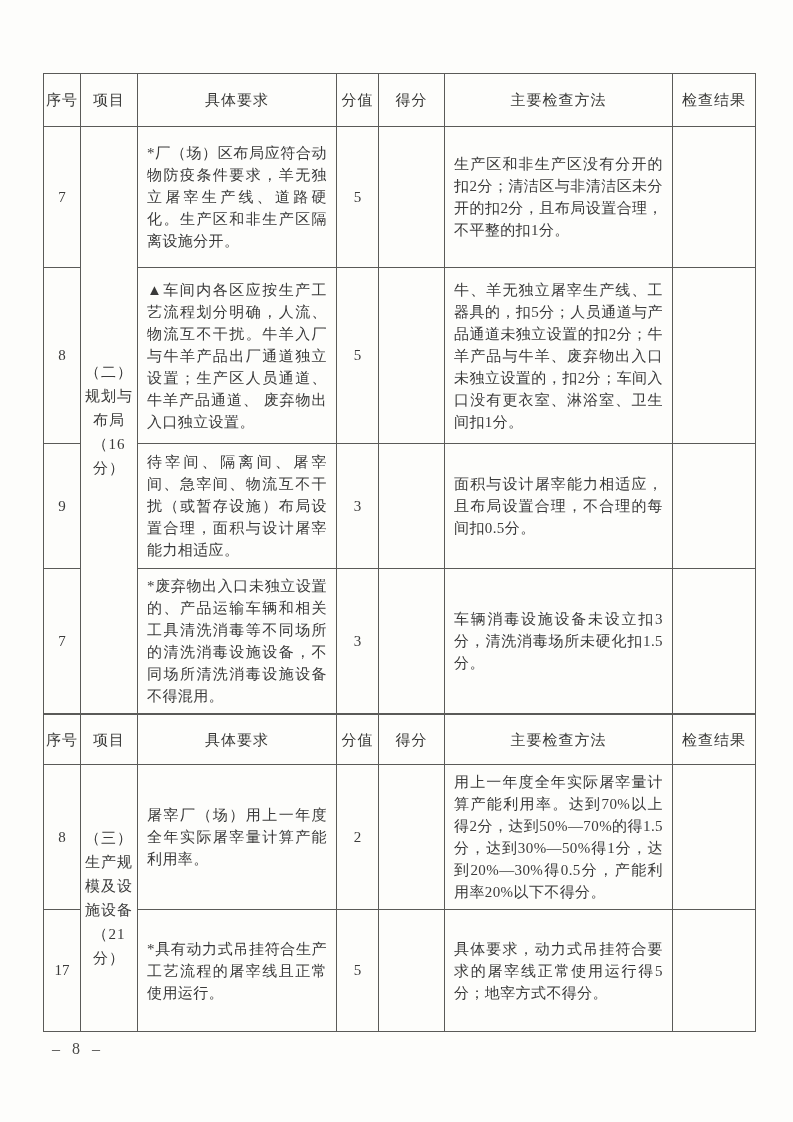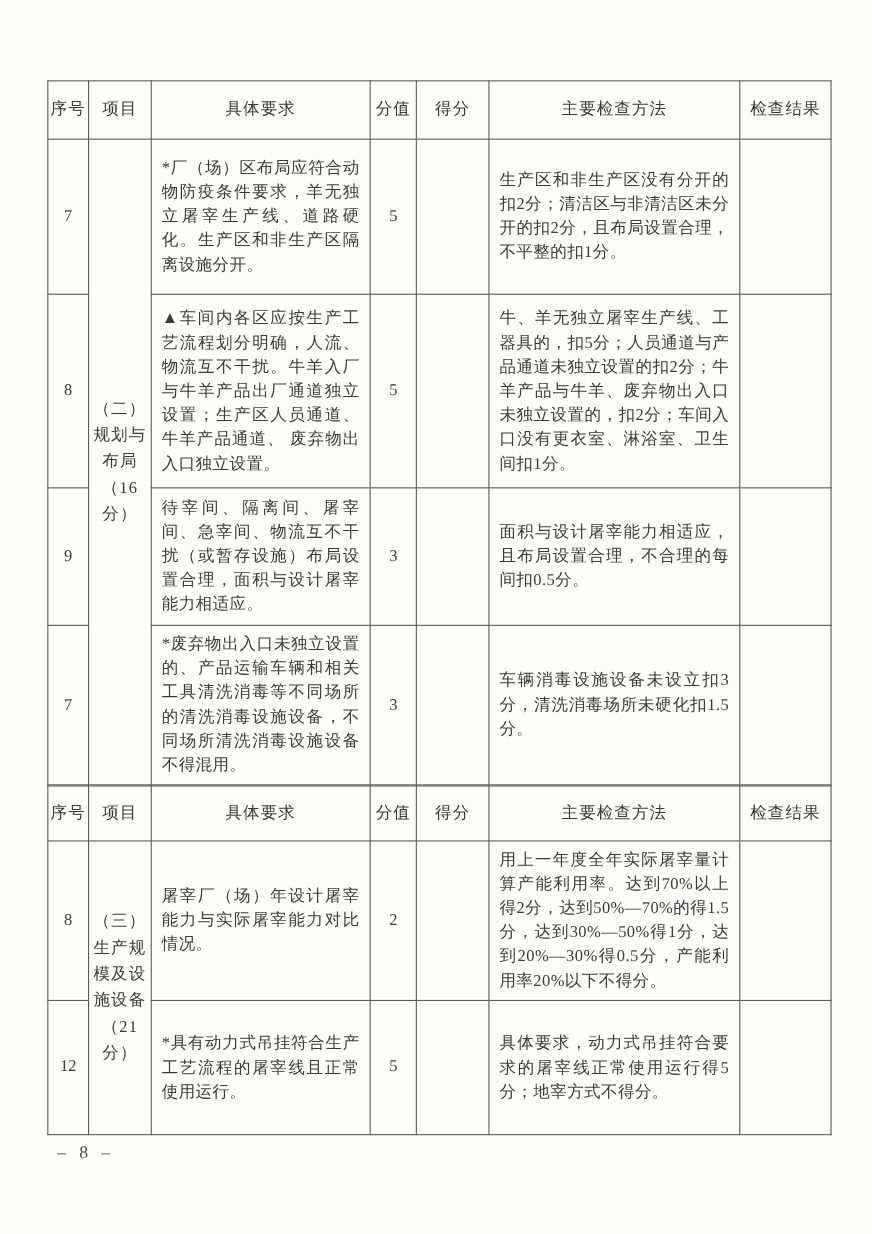--- a/index.html
+++ b/index.html
@@ -158,28 +158,28 @@
       <th>检查结果</th>
     </tr>
     <tr style="height:143px">
       <td class="c-no">8</td>
       <td class="c-proj" rowspan="2">（三）
 生产规
 模及设
 施设备
 （21
 分）</td>
-      <td class="c-req">屠宰厂（场）年设计屠宰能力与实际屠宰能力对比情况。</td>
+      <td class="c-req">屠宰厂（场）用上一年度全年实际屠宰量计算产能利用率。</td>
       <td class="c-score">2</td>
       <td></td>
       <td class="c-method">用上一年度全年实际屠宰量计算产能利用率。达到70%以上得2分，达到50%—70%的得1.5分，达到30%—50%得1分，达到20%—30%得0.5分，产能利用率20%以下不得分。</td>
       <td></td>
     </tr>
     <tr style="height:122px">
-      <td class="c-no">12</td>
+      <td class="c-no">17</td>
       <td class="c-req">*具有动力式吊挂符合生产工艺流程的屠宰线且正常使用运行。</td>
       <td class="c-score">5</td>
       <td></td>
       <td class="c-method">具体要求，动力式吊挂符合要求的屠宰线正常使用运行得5分；地宰方式不得分。</td>
       <td></td>
     </tr>
   </tbody>
     </table>
 
   <div class="page-num">– 8 –</div>

